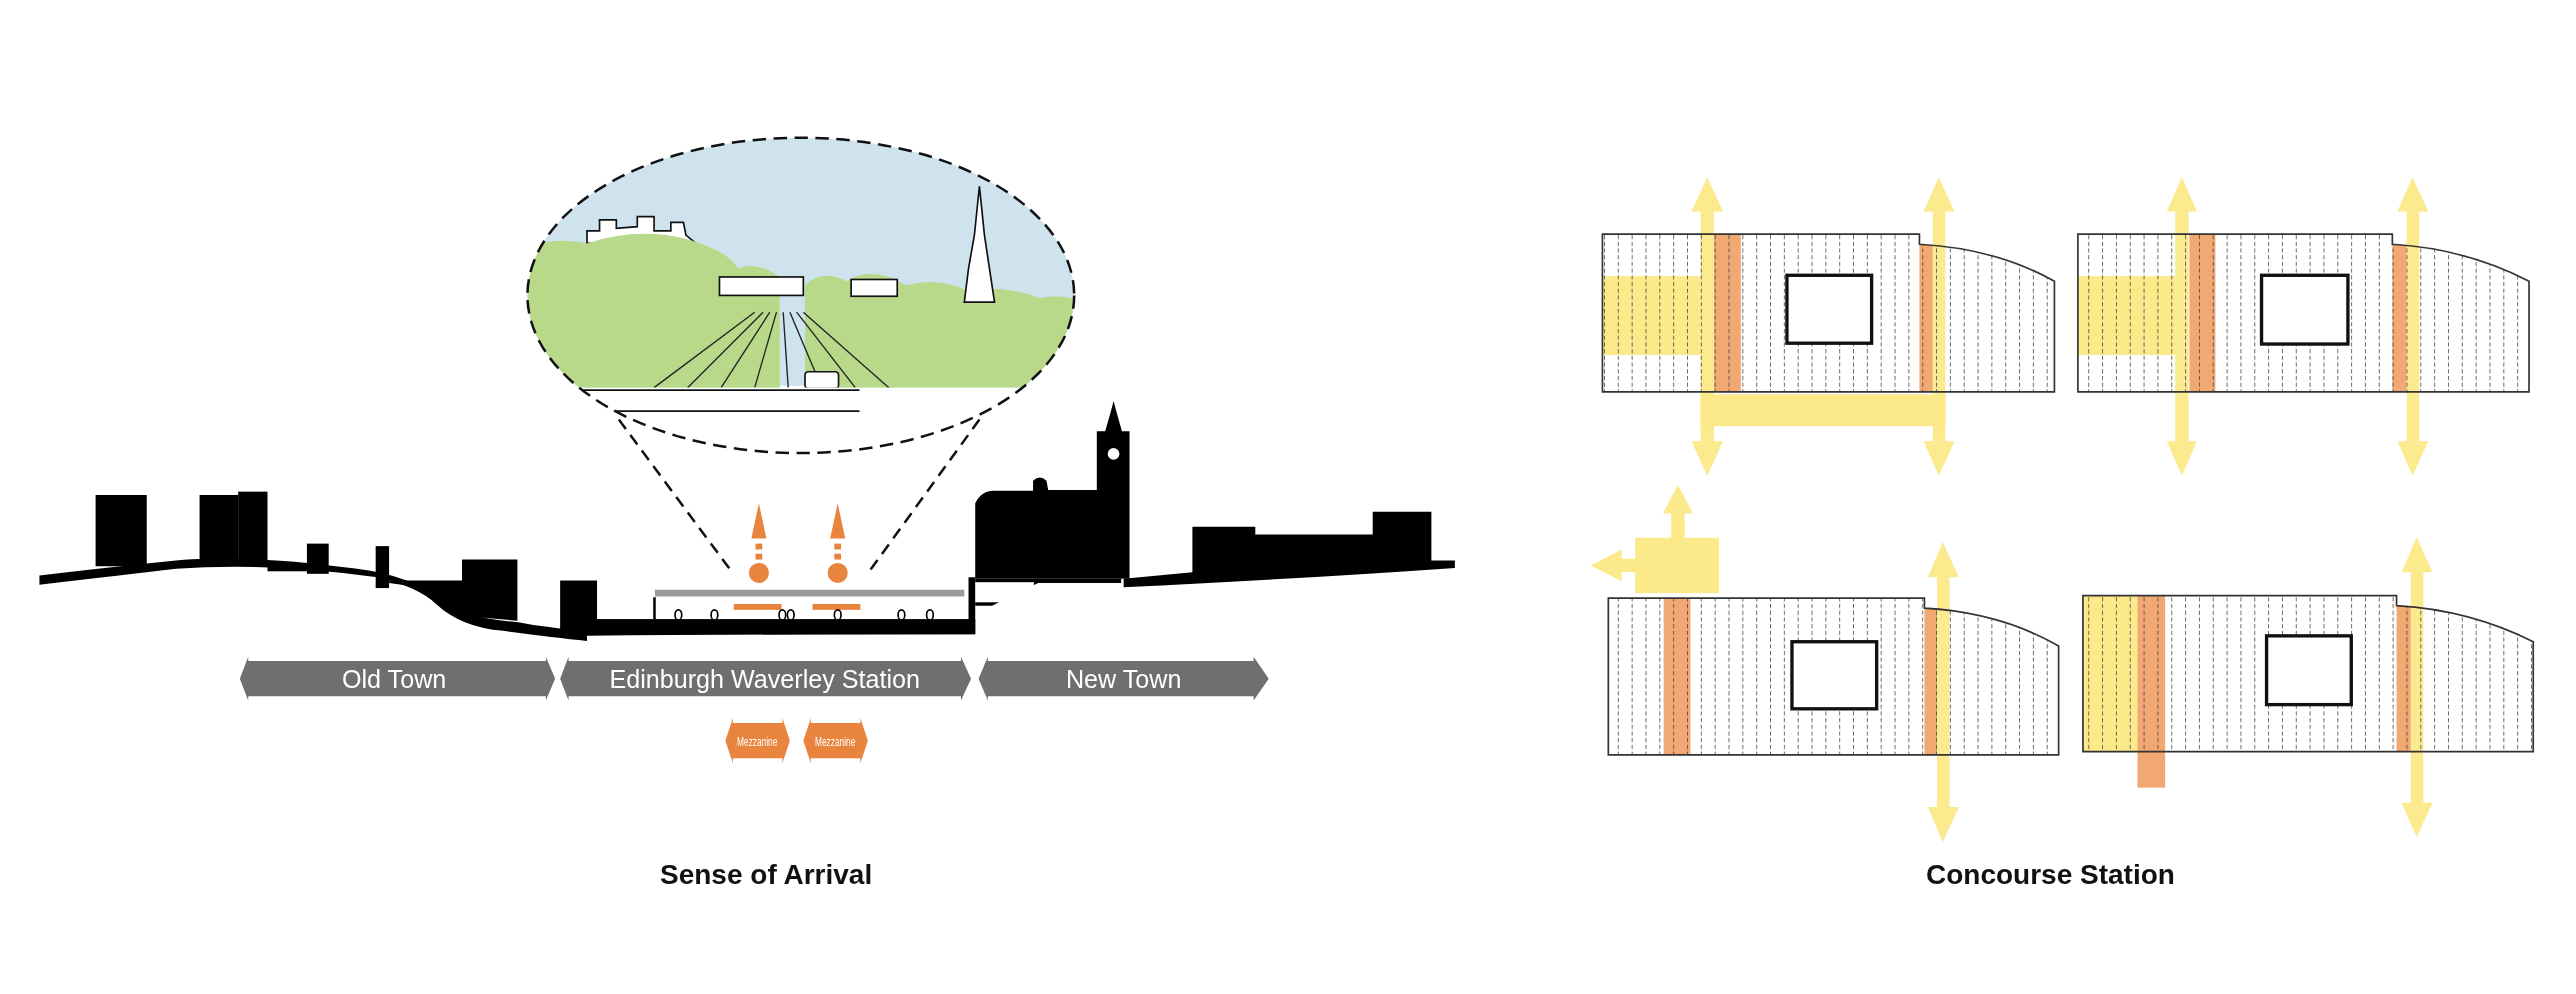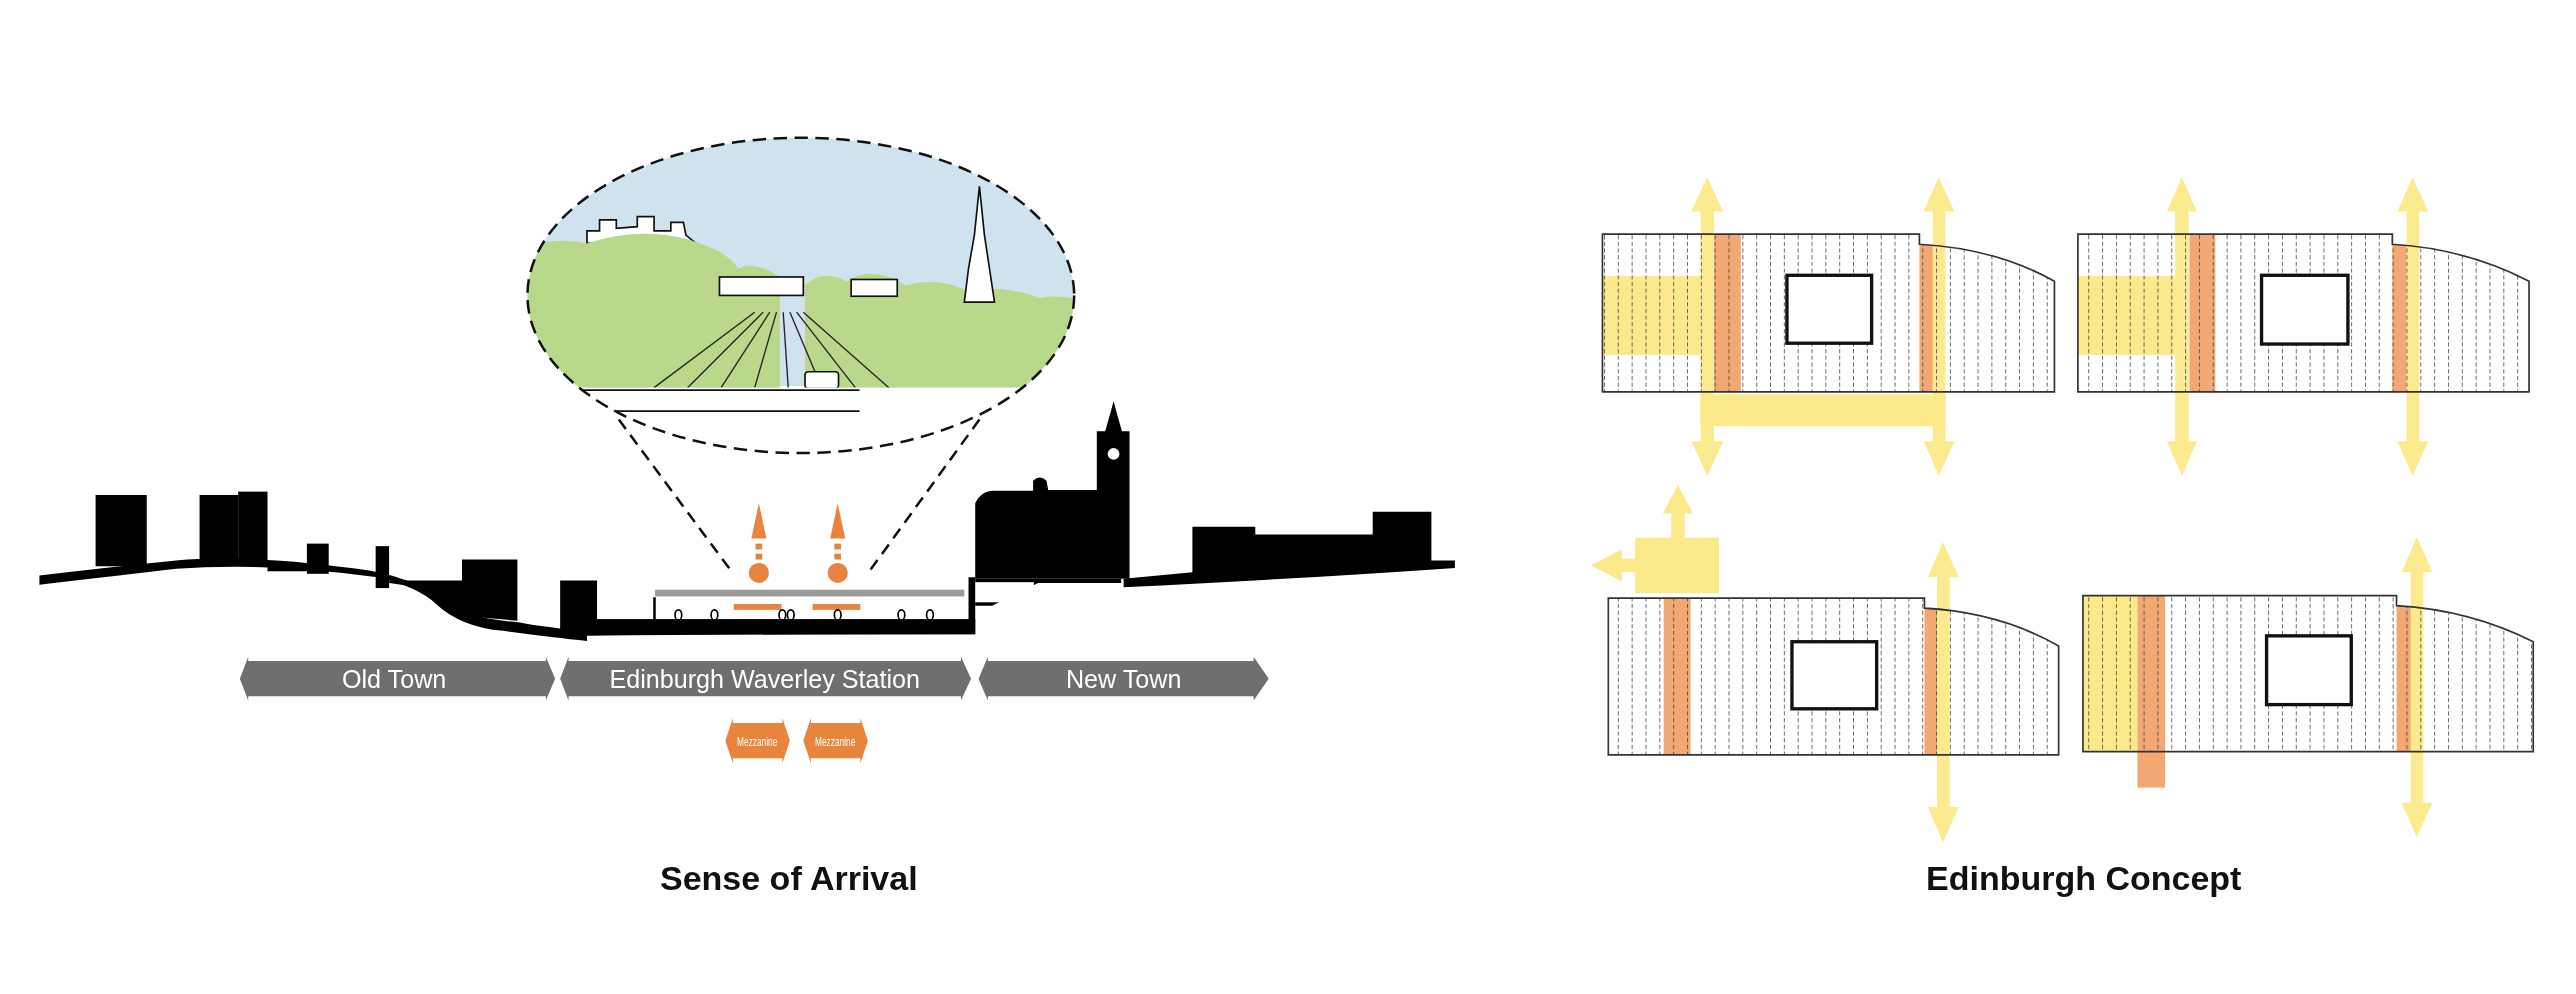--- a/index.html
+++ b/index.html
@@ -1,18 +1,18 @@
 <!DOCTYPE html>
 <html style="font-size:13.4px"><head>
 <meta charset="utf-8">
 <style>
   html, body { margin:0; padding:0; background:#ffffff; }
   body { width:2576px; height:995px; position:relative; overflow:hidden; font-family:"Liberation Sans", sans-serif; }
   svg { position:absolute; left:0; top:0; }
-  .caption { position:absolute; font-family:"Liberation Sans", sans-serif; font-weight:bold; font-size:34px; color:#111; white-space:nowrap; }
+  .caption { position:absolute; font-family:"Liberation Sans", sans-serif; font-weight:bold; font-size:28px; color:#111; white-space:nowrap; }
   .lbl { font-family:"Liberation Sans", sans-serif; fill:#ffffff; }
 </style>
 </head>
 <body>
 
 <svg width="2576" height="995" viewBox="0 0 3072 1186" xmlns="http://www.w3.org/2000/svg">
 
   <g>
 
     <g>
@@ -203,14 +203,14 @@
       <rect x="2875" y="680" width="15" height="280"></rect>
       <polygon points="2882,640 2864,682 2901,682"></polygon>
       <polygon points="2882,998 2864,957 2901,957"></polygon>
     </g>
     <path d="M2484 710 L2858 710 L2858 722 Q2945 727 3021 765 L3021 896 L2484 896 Z" fill="url(#stripes)" stroke="#333" stroke-width="2"></path>
     <rect x="2703" y="758" width="101" height="82" fill="#fff" stroke="#111" stroke-width="4"></rect>
   </g>
 </svg>
 
 <div class="caption" style="left:660px; top:859px;">Sense of Arrival</div>
-<div class="caption" style="left:1926px; top:859px;">Edinburgh Concept</div>
+<div class="caption" style="left:1926px; top:859px;">Concourse Station</div>
 
 
 </body></html>

